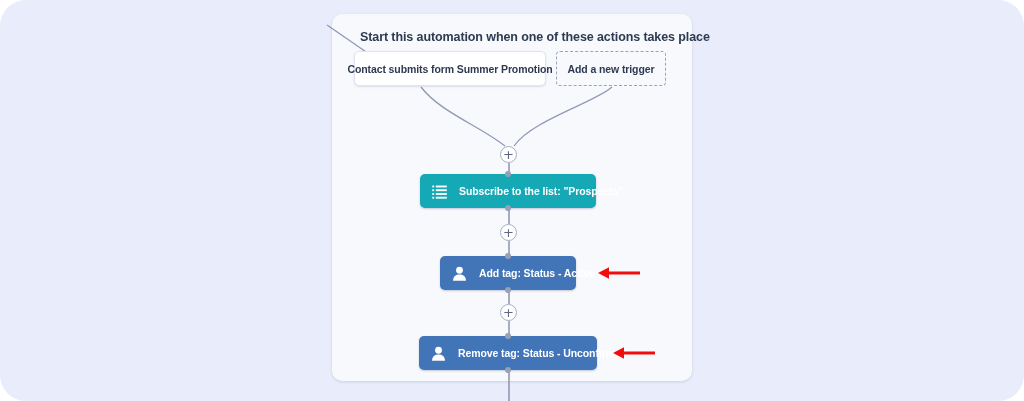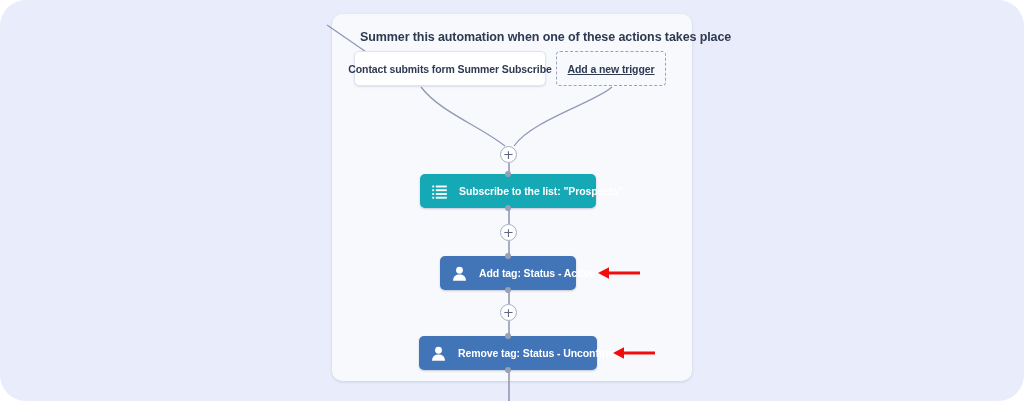--- a/index.html
+++ b/index.html
@@ -82,21 +82,20 @@
     box-shadow: 0 1px 2px rgba(80, 95, 140, 0.16);
   }
   #trigger-add-new {
     left: 556px;
     top: 51px;
     width: 110px;
     height: 35px;
     background: #f7f9fd;
     border: 1.4px dashed #9aa3bd;
     border-radius: 4px;
-    text-decoration: underline;
   }
 
   
   .plus-button {
     position: absolute;
     width: 17px;
     height: 17px;
     box-sizing: border-box;
     border-radius: 50%;
     background: #ffffff;
@@ -181,24 +180,24 @@
     <path d="M 612 87 C 596 102, 532 120, 514 146" stroke="#9099b5" stroke-width="1.3" fill="none"></path>
 
     <path d="M 509 163 L 509 174" stroke="#9099b5" stroke-width="1.6" fill="none"></path>
     <path d="M 509 208 L 509 224" stroke="#9099b5" stroke-width="1.6" fill="none"></path>
     <path d="M 509 241 L 509 256" stroke="#9099b5" stroke-width="1.6" fill="none"></path>
     <path d="M 509 290 L 509 304" stroke="#9099b5" stroke-width="1.6" fill="none"></path>
     <path d="M 509 321 L 509 336" stroke="#9099b5" stroke-width="1.6" fill="none"></path>
     <path d="M 509 370 L 509 401" stroke="#9099b5" stroke-width="1.6" fill="none"></path>
   </svg>
 
-  <div id="flow-heading">Summer this automation when one of these actions takes place</div>
+  <div id="flow-heading">Start this automation when one of these actions takes place</div>
 
   <div class="trigger-box" id="trigger-existing">
-    <span>Contact submits form Summer Subscribe</span>
+    <span>Contact submits form Summer Promotion</span>
   </div>
 
   <div class="trigger-box" id="trigger-add-new">
     <span>Add a new trigger</span>
   </div>
 
   <div class="plus-button" style="left:500px; top:146px;"></div>
   <div class="plus-button" style="left:500px; top:224px;"></div>
   <div class="plus-button" style="left:500px; top:304px;"></div>
 

